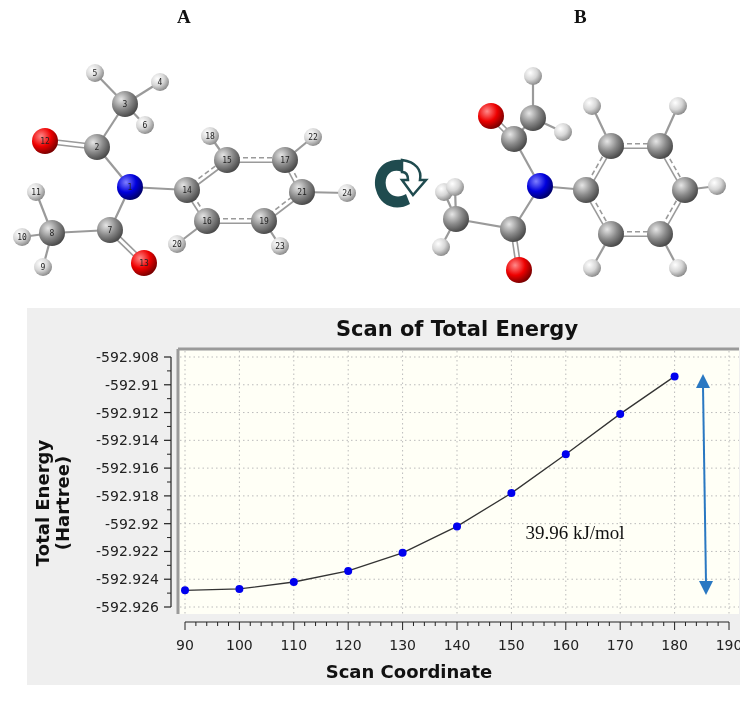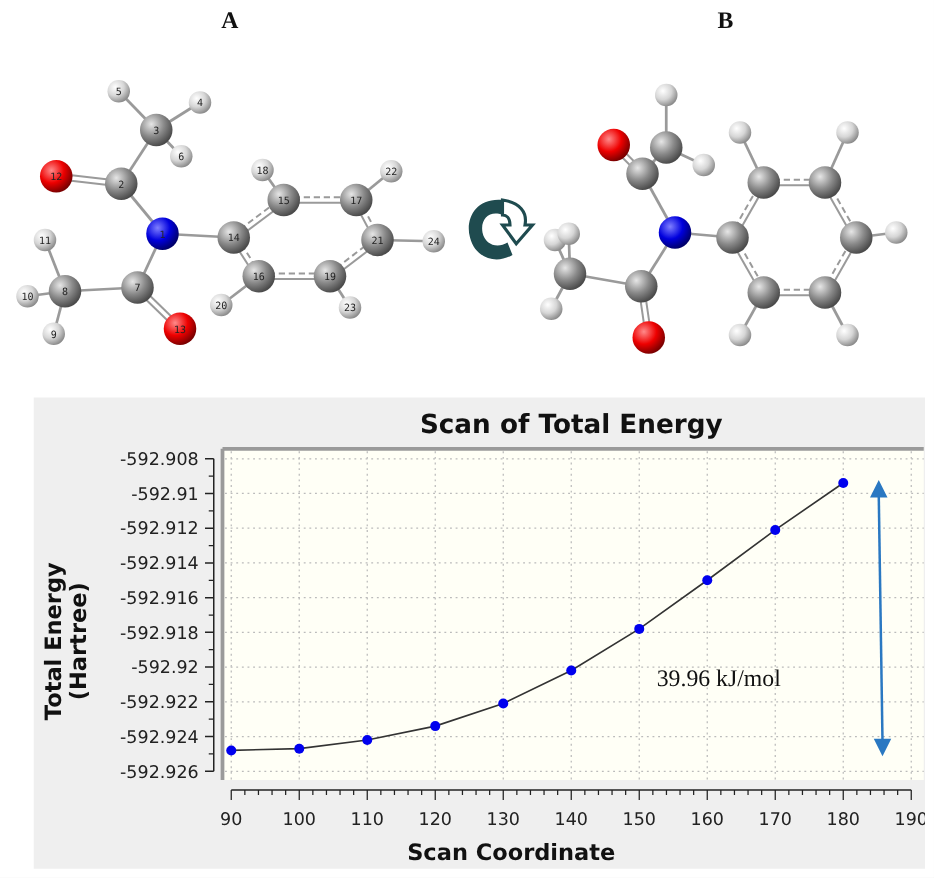--- a/index.html
+++ b/index.html
@@ -1,19 +1,19 @@
 <!DOCTYPE html>
 <html><head>
 <meta charset="utf-8">
 <style>
   html, body { margin: 0; padding: 0; background: #ffffff; }
   body { width: 747px; height: 702px; position: relative; overflow: hidden; font-family: "Liberation Sans", sans-serif; }
   .panel-label { position: absolute; top: 6px; font-family: "Liberation Serif", serif; font-weight: bold; font-size: 19px; color: #111; }
   #molecules { position: absolute; left: 0; top: 0; width: 747px; height: 305px; }
-  #chart-panel { position: absolute; left: 27px; top: 318px; width: 713px; height: 377px; background: #efefef; }
+  #chart-panel { position: absolute; left: 27px; top: 308px; width: 713px; height: 377px; background: #efefef; }
   #chart-svg { position: absolute; left: 0; top: 0; }
   .chart-title { font-family: "DejaVu Sans", sans-serif; font-weight: bold; font-size: 21px; fill: #111; }
   .tick-label { font-family: "DejaVu Sans", sans-serif; font-size: 14px; fill: #222; }
   .axis-title { font-family: "DejaVu Sans", sans-serif; font-weight: bold; font-size: 18px; fill: #111; }
   .annot { font-family: "Liberation Serif", serif; font-size: 19px; fill: #111; }
 </style>
 </head>
 <body>
 
 <div id="molecules">

